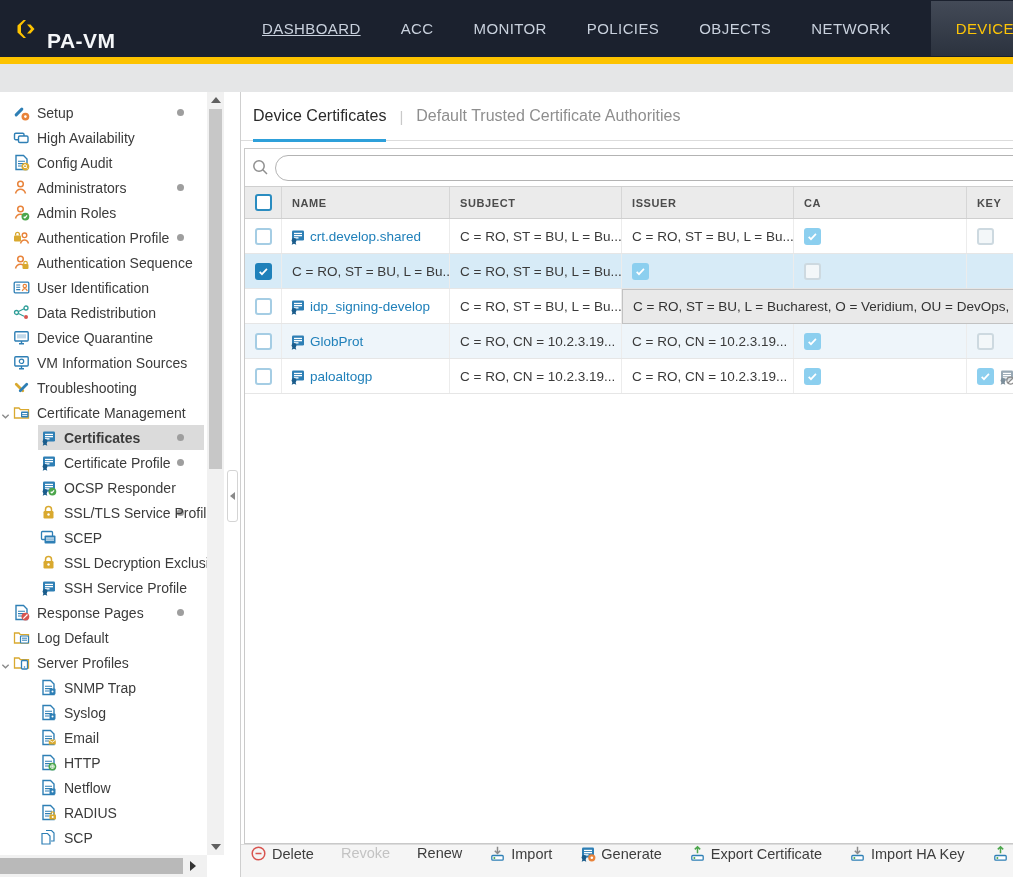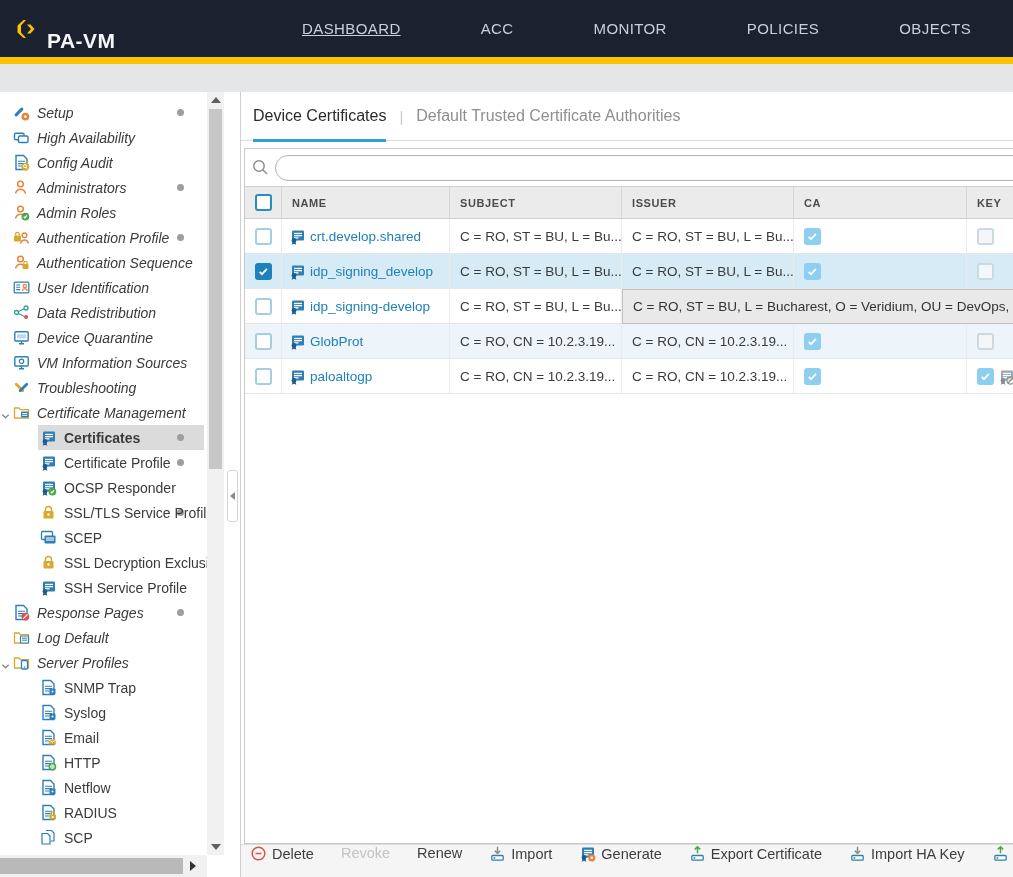--- a/index.html
+++ b/index.html
@@ -6,32 +6,32 @@
   html,body { margin:0; padding:0; }
   body {
     width:1013px; height:877px; overflow:hidden; position:relative;
     font-family:"Liberation Sans", sans-serif; background:#ffffff;
   }
   
   .topnav { position:absolute; top:0; left:0; right:0; height:57px; background:#1b212e; }
   .brand { position:absolute; left:13px; top:0; height:57px; display:flex; align-items:center; gap:8px; }
   .brand-text { color:#f4f6f8; font-size:21px; font-weight:bold; letter-spacing:.5px;margin-top:25px; }
   .nav-items { position:absolute; left:262px; top:0; height:57px; display:flex; align-items:center; gap:40px; }
-  .nav-item { color:#c9d1dd; font-size:15px; letter-spacing:.4px; height:55px; display:flex; align-items:center; cursor:pointer;margin-left:40px; }
+  .nav-item { color:#c9d1dd; font-size:15px; letter-spacing:.4px; height:55px; display:flex; align-items:center; cursor:pointer; }
   .nav-item.underline span { text-decoration:underline; }
   .nav-item.active { color:#fdc507; padding:0 25px; background:linear-gradient(180deg,#434a57,#2b323e); }
   .yellow-bar { position:absolute; top:57px; left:0; right:0; height:7px; background:#fdc300; }
   .gray-strip { position:absolute; top:64px; left:0; right:0; height:28px; background:#e5e6e7; }
   .content { position:absolute; top:92px; left:0; right:0; bottom:0; background:#fff; }
 
   
   .sidebar { position:absolute; left:0; top:0; width:240px; bottom:0; background:#fff; }
   .side-list { position:absolute; left:0; top:0; width:207px; bottom:22px; overflow:hidden; padding-top:8px; }
   .side-item { position:relative; height:25px; display:flex; align-items:center; font-size:14px; color:#3b3b3b; white-space:nowrap; cursor:pointer; }
-  .side-item.lvl0 { padding-left:13px;font-style:italic; }
+  .side-item.lvl0 { padding-left:13px; }
   .side-item.lvl1 { padding-left:40px; }
   .side-item .icon { width:17px; height:17px; margin-right:7px; flex:none; position:relative; z-index:2; }
   .side-item .lbl { position:relative; z-index:3; }
   .side-item.selected .lbl { font-weight:bold; }
   .side-item.selected::before { content:""; position:absolute; left:38px; right:3px; top:0; bottom:0; background:#dbdbdb; z-index:1; }
   .side-item .chev { position:absolute; left:1px; top:8px; z-index:2; }
   .side-item .dot { position:absolute; left:177px; top:9px; width:7px; height:7px; border-radius:50%; background:#9e9e9e; z-index:2; }
   .vscroll { position:absolute; left:207px; top:0; width:17px; bottom:22px; background:#f1f1f1; }
   .vthumb { position:absolute; left:2px; top:17px; width:13px; height:360px; background:#c7c7c7; }
   .arr-up { position:absolute; left:4px; top:5px; width:0; height:0; border-left:5px solid transparent; border-right:5px solid transparent; border-bottom:6px solid #606060; }
@@ -556,33 +556,20 @@
             </div>
           </div>
           <div class="trow selected">
             <div class="td cb-col">
               <span class="cb row-ck">
                 <svg width="13" height="13" viewBox="0 0 17 17">
                   <path d="M3.5 9l3 3 6.5-7" stroke="#fff" stroke-width="2.2" fill="none"></path>
                 </svg>
               </span>
             </div>
-            <div class="td name-col">
-              <span class="icon">
-                <svg width="17" height="17" viewBox="0 0 17 17">
-                  <rect x="3" y="2.5" width="12" height="10" rx="1.3" fill="#2e7fb5"></rect>
-                  <rect x="5" y="4.8" width="8" height="1.3" fill="#fff"></rect>
-                  <rect x="5" y="7" width="8" height="1.3" fill="#fff"></rect>
-                  <rect x="5" y="9.2" width="4.5" height="1.3" fill="#fff"></rect>
-                  <circle cx="5" cy="12.5" r="2.4" fill="#1b5d8c"></circle>
-                  <path d="M3.6 13.8l-0.9 2.9 2.3-1 2.3 1-0.9-2.9z" fill="#1b5d8c"></path>
-                </svg>
-              </span>
-              <span class="name-link">idp_signing_develop</span>
-            </div>
             <div class="td">C = RO, ST = BU, L = Bu...</div>
             <div class="td">C = RO, ST = BU, L = Bu...</div>
             <div class="td">
               <span class="cb ca-ck">
                 <svg width="13" height="13" viewBox="0 0 17 17">
                   <path d="M3.5 9l3 3 6.5-7" stroke="#fff" stroke-width="2.2" fill="none"></path>
                 </svg>
               </span>
             </div>
             <div class="td" style="gap:4px">

